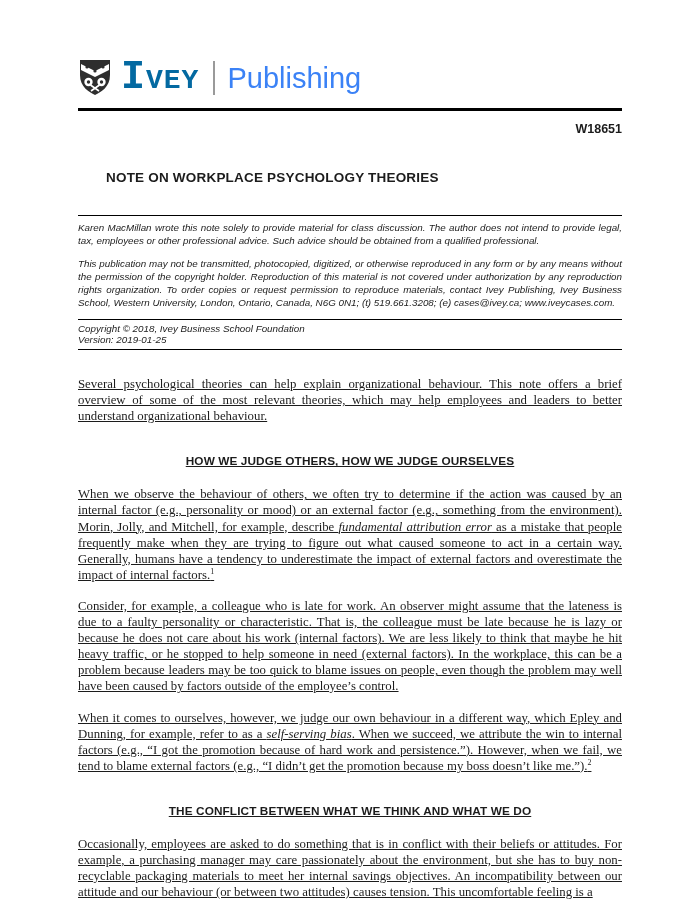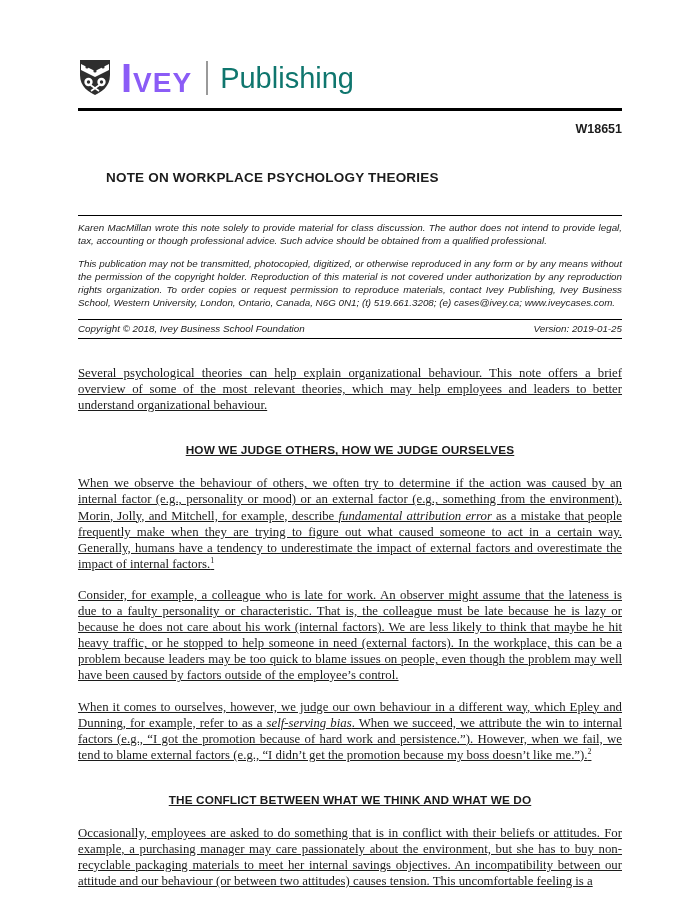--- a/index.html
+++ b/index.html
@@ -11,35 +11,35 @@
     background: #ffffff;
     color: #1c1c1c;
     padding: 58px 78px 40px 78px;
     overflow: hidden;
   }
 
   
   .logo-row { display: flex; align-items: center; }
   .crest { width: 34px; height: 38px; margin-right: 9px; flex: 0 0 auto; }
   .wordmark {
-    font-family: Liberation Sans, sans-serif;
+    font-family: Liberation Mono, monospace;
     font-variant: small-caps;
     font-weight: 700;
     font-size: 40px;
     line-height: 1;
-    color: #8b5cf6;
+    color: #0369a1;
     letter-spacing: 1px;
   }
   .logo-divider { width: 2px; height: 34px; background: #9a9a9a; margin: 0 12px 0 14px; }
   .division {
     font-family: "Liberation Sans", sans-serif;
     font-weight: 400;
     font-size: 29px;
     line-height: 1;
-    color: #0f766e;
+    color: #3b82f6;
   }
   .rule-thick { border: 0; border-top: 3px solid #000; margin: 10px 0 0 0; }
   .doc-number {
     text-align: right;
     font-family: "Liberation Sans", sans-serif;
     font-weight: 700;
     font-size: 12.5px;
     margin-top: 11px;
   }
 
@@ -66,20 +66,21 @@
   }
   .copyright-row {
     display: flex;
     justify-content: space-between;
     border-top: 1px solid #000;
     border-bottom: 1px solid #000;
     padding: 3px 0 4px 0;
     font-family: "Liberation Sans", sans-serif;
     font-style: italic;
     font-size: 9.8px;
+    flex-direction: column;
   }
 
   
   .body-copy { margin-top: 26px; font-family: "Liberation Serif", serif; font-size: 12.8px; line-height: 1.26; text-decoration: underline; }
   .body-copy p { text-align: justify; margin: 0 0 15px 0; }
   .section-heading {
     font-family: "Liberation Sans", sans-serif;
     font-weight: 700;
     font-size: 11.8px;
     letter-spacing: 0.1px;
@@ -115,21 +116,21 @@
   </div>
 
   <hr class="rule-thick">
 
   <div class="doc-number">W18651</div>
 
   <h1 class="page-title">NOTE ON WORKPLACE PSYCHOLOGY THEORIES</h1>
 
   <div class="front-matter">
     <hr class="rule-thin">
-    <p class="front-note">Karen MacMillan wrote this note solely to provide material for class discussion. The author does not intend to provide legal, tax, accounting or though professional advice. Such advice should be obtained from a qualified professional.</p>
+    <p class="front-note">Karen MacMillan wrote this note solely to provide material for class discussion. The author does not intend to provide legal, tax, employees or other professional advice. Such advice should be obtained from a qualified professional.</p>
     <p class="front-note">This publication may not be transmitted, photocopied, digitized, or otherwise reproduced in any form or by any means without the permission of the copyright holder. Reproduction of this material is not covered under authorization by any reproduction rights organization. To order copies or request permission to reproduce materials, contact Ivey Publishing, Ivey Business School, Western University, London, Ontario, Canada, N6G 0N1; (t) 519.661.3208; (e) cases@ivey.ca; www.iveycases.com.</p>
     <div class="copyright-row">
       <span>Copyright © 2018, Ivey Business School Foundation</span>
       <span>Version: 2019-01-25</span>
     </div>
   </div>
 
   <div class="body-copy">
     <p>Several psychological theories can help explain organizational behaviour. This note offers a brief overview of some of the most relevant theories, which may help employees and leaders to better understand organizational behaviour.</p>
 

